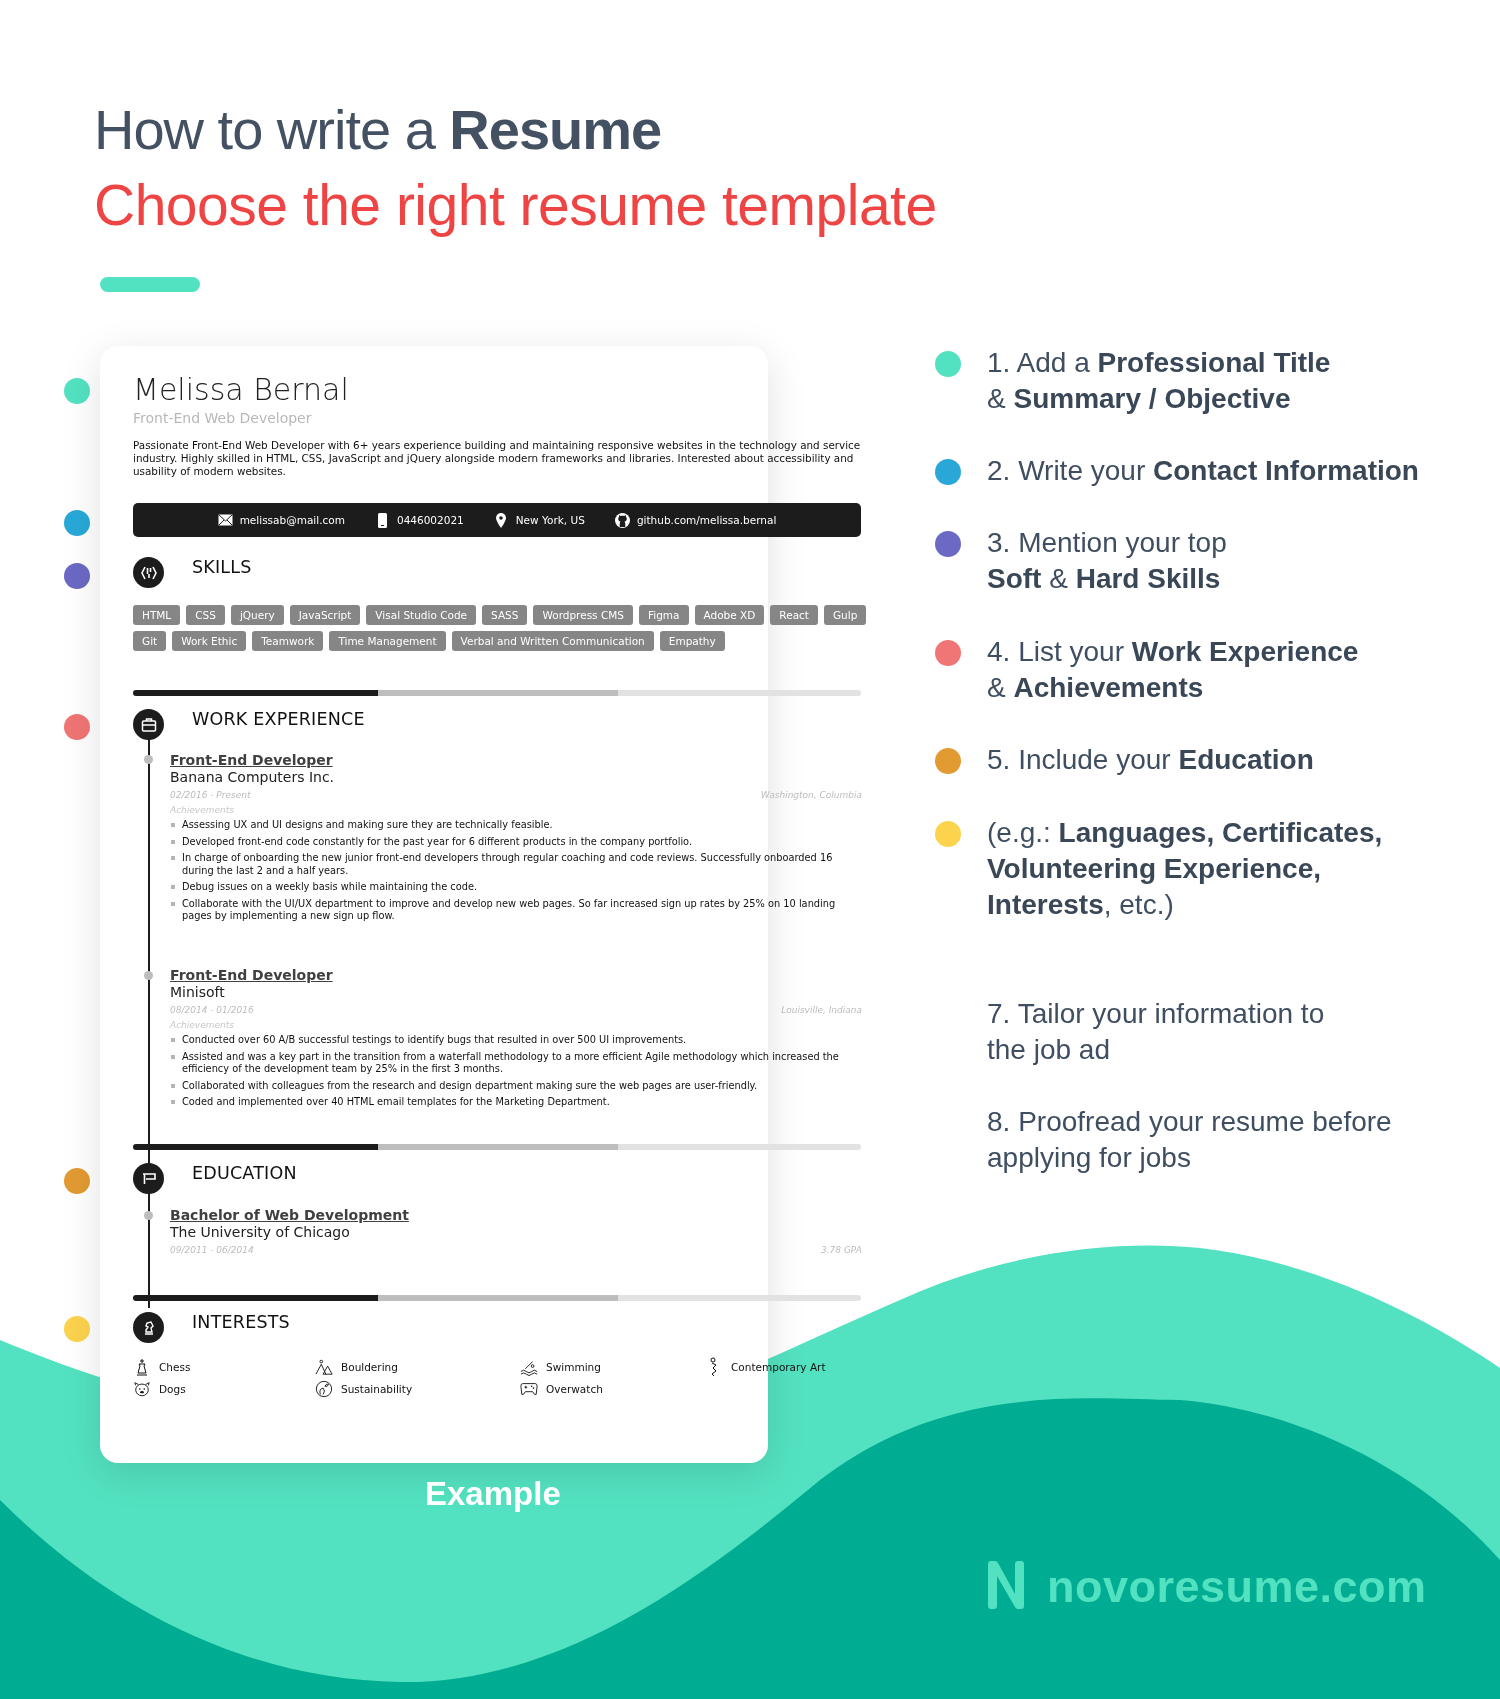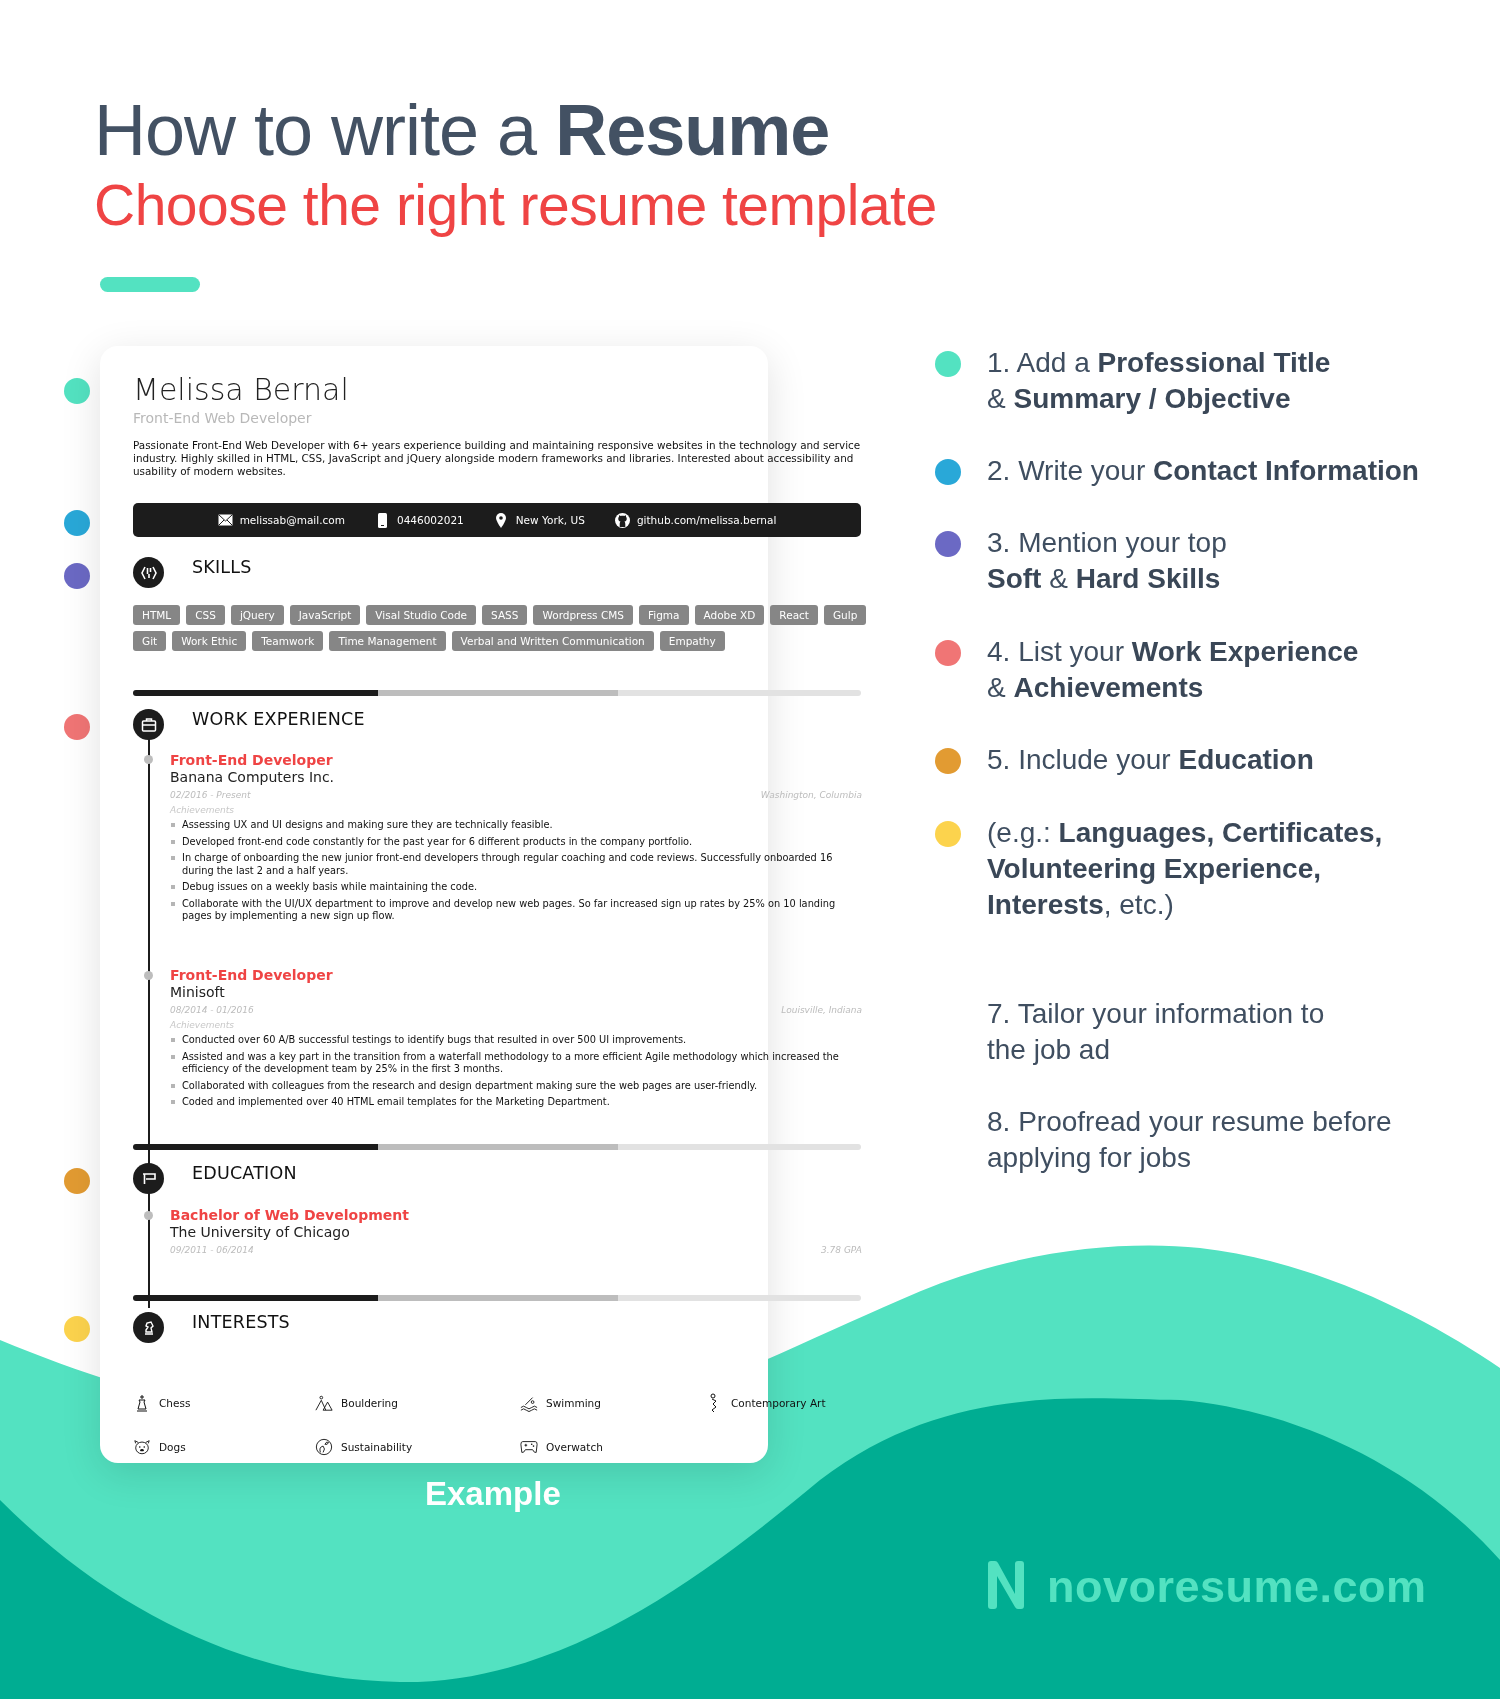--- a/index.html
+++ b/index.html
@@ -7,21 +7,21 @@
   body {
     position: relative;
     overflow: hidden;
     background: #ffffff;
     font-family: "Liberation Sans", "DejaVu Sans", sans-serif;
     color: #3f4e60;
   }
   .bg-waves { position: absolute; left: 0; top: 0; width: 1500px; height: 1699px; z-index: 0; }
 
   .hero { position: absolute; left: 94px; top: 88px; z-index: 2; }
-  .hero-title { font-size: 72px; font-weight: 400; color: #435163; letter-spacing: -1px; line-height: 84px; white-space: nowrap; }
+  .hero-title { font-size: 56px; font-weight: 400; color: #435163; letter-spacing: -1px; line-height: 84px; white-space: nowrap; }
   .hero-title b { font-weight: 700; }
   .hero-sub { font-size: 57px; color: #ef4444; line-height: 66px; letter-spacing: -0.5px; white-space: nowrap; }
   .accent-bar { position: absolute; left: 100px; top: 277px; width: 100px; height: 15px; border-radius: 8px; background: #53e2c1; z-index: 2; }
 
   .side-dot { position: absolute; left: 64px; width: 26px; height: 26px; border-radius: 50%; z-index: 2; }
 
   
   .card {
     position: absolute; left: 100px; top: 346px; width: 668px; height: 1117px;
     background: #fff; border-radius: 18px; z-index: 3;
@@ -47,29 +47,29 @@
   .skill { background: #868686; color: #fff; font-size: 10.5px; height: 20px; padding: 0 9px; line-height: 20px; border-radius: 3px; }
 
   .divider { position: absolute; left: 33px; width: 728px; height: 6px; border-radius: 3px; background: #e2e2e2; overflow: hidden; }
   .divider .d1 { position: absolute; left: 0; top: 0; height: 6px; width: 245px; background: #1c1c1c; }
   .divider .d2 { position: absolute; left: 245px; top: 0; height: 6px; width: 240px; background: #bdbdbd; }
 
   .timeline-line { position: absolute; left: 48px; width: 2px; background: #1c1c1c; }
   .tl-dot { position: absolute; left: 44px; width: 9px; height: 9px; border-radius: 50%; background: #bdbdbd; }
 
   .job { position: absolute; left: 70px; width: 692px; }
-  .job-title { font-size: 14px; font-weight: 700; color: #ef4444; line-height: 17px; }
+  .job-title { font-size: 14px; font-weight: 700; color: #404040; line-height: 17px; text-decoration: underline; }
   .job-company { font-size: 14px; color: #222; line-height: 17px; }
   .job-meta { display: flex; justify-content: space-between; font-size: 9px; font-style: italic; color: #bcbcbc; margin-top: 4px; line-height: 11px; }
   .job-ach { font-size: 9px; font-style: italic; color: #c8c8c8; margin-top: 4px; line-height: 11px; }
   .bullets { list-style: none; margin-top: 3px; }
   .bullets li { position: relative; padding-left: 12px; font-size: 9.8px; line-height: 12.5px; color: #111; margin-bottom: 4px; }
   .bullets li::before { content: ""; position: absolute; left: 1px; top: 4px; width: 4px; height: 4px; background: #b5b5b5; }
 
-  .interests { position: absolute; left: 33px; top: 1012px; width: 728px; display: grid; grid-template-columns: 182px 205px 185px 160px; row-gap: 26px; margin-top: 36px; }
+  .interests { position: absolute; left: 33px; top: 1012px; width: 728px; display: grid; grid-template-columns: 182px 205px 185px 160px; row-gap: 4px; }
   .int-item { display: flex; align-items: center; gap: 8px; font-size: 10.5px; color: #111; }
   .int-ico { width: 18px; height: 18px; display: inline-flex; align-items: center; justify-content: center; }
 
   .example-label { position: absolute; left: 425px; top: 1475px; font-size: 33px; font-weight: 700; color: #ffffff; z-index: 3; }
 
   
   .step { position: absolute; left: 987px; z-index: 2; font-size: 28px; line-height: 36px; color: #3f4e60; white-space: nowrap; }
   .step b { font-weight: 700; color: #3a4757; }
   .step-dot { position: absolute; left: 935px; width: 26px; height: 26px; border-radius: 50%; z-index: 2; }
 

